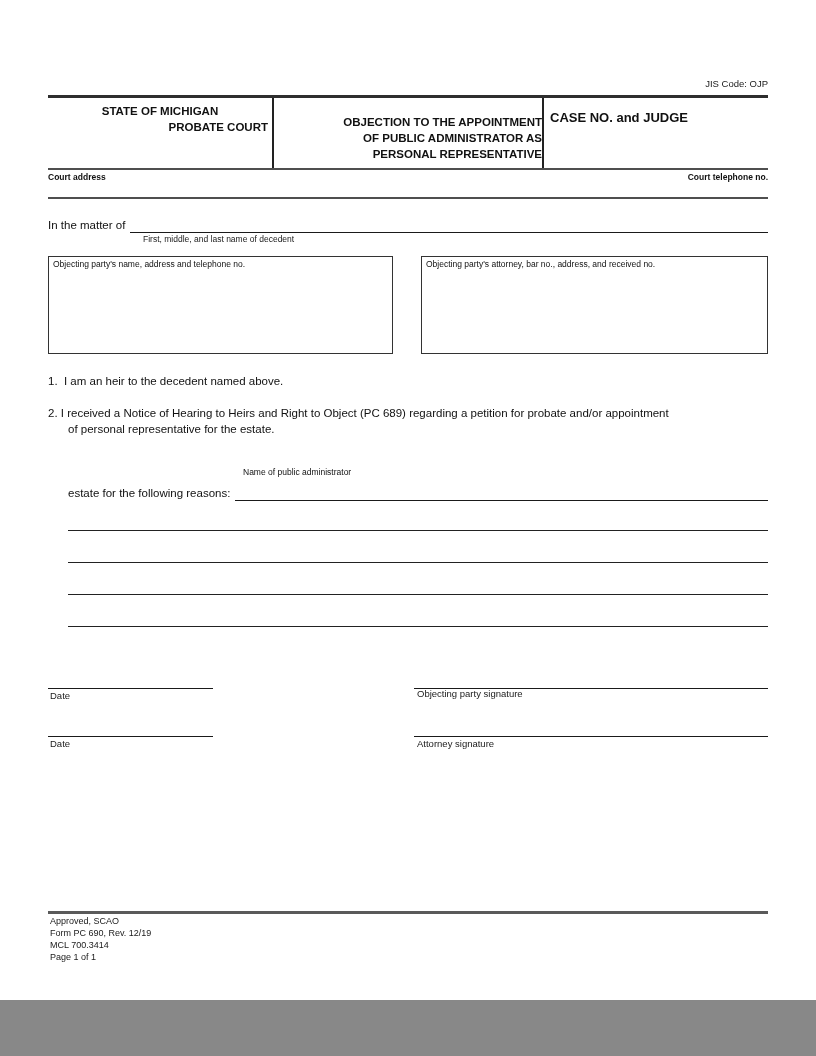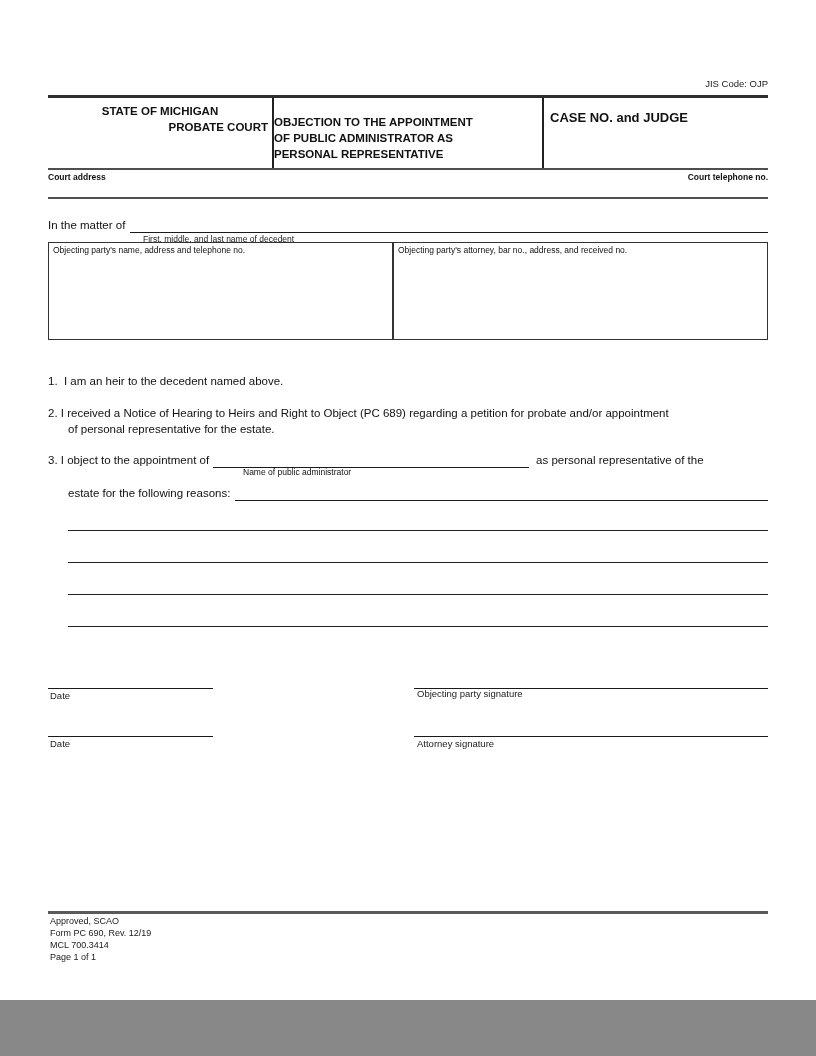--- a/index.html
+++ b/index.html
@@ -14,34 +14,34 @@
   
   .jis { top:78px; right:48px; font-size:9.5px; color:#1a1a1a; }
 
   
   .hdr { left:48px; top:95px; width:720px; }
   .hdr-cells { display:flex; border-top:3px solid #2e2e2e; border-bottom:2px solid #4f4f4f; height:75px; }
   .cell-left { width:224px; padding-top:5px; font-weight:bold; font-size:11.5px; line-height:16px; }
   .cell-left .c { text-align:center; }
   .cell-left .r { text-align:right; padding-right:4px; }
   .cell-mid { width:272px; border-left:2px solid #222; border-right:2px solid #222;
-              text-align:left; font-weight:bold; font-size:11.5px; line-height:16px; padding-top:16px; }
+              text-align:right; font-weight:bold; font-size:11.5px; line-height:16px; padding-top:16px; }
   .cell-right { flex:1; padding:12px 6px; font-weight:bold; font-size:13px; }
   .court-row { display:flex; justify-content:space-between; height:29px;
                border-bottom:2px solid #4f4f4f; font-weight:bold; font-size:8.5px; padding-top:2px;gap:12px; }
 
   
   .matter-row { left:48px; top:218px; width:720px; display:flex; font-size:11.5px; line-height:15px; }
   .matter-row .lead { white-space:nowrap; padding-right:5px; }
   .fill { border-bottom:1.5px solid #1a1a1a; }
   .matter-row .fill { flex:1; }
   .matter-hint { left:143px; top:234px; font-size:8.5px; color:#1a1a1a; }
 
   
-  .boxes { left:48px; top:242px; width:720px; display:flex; }
+  .boxes { left:48px; top:256px; width:720px; display:flex; gap:28px; }
   .pbox { height:98px; border:1.5px solid #333; font-size:8.5px; padding:2px 4px; background:#fff; }
   .pbox.left { width:345px; }
   .pbox.right { flex:1; }
 
   
   .item { left:48px; width:720px; font-size:11.5px; line-height:15px; }
   .i1 { top:374px; white-space:pre-wrap; }
   .i2 { top:406px; padding-left:20px; }
   .i2 .l1 { text-indent:-20px; white-space:nowrap; margin-bottom:1px; }
   .i3row { top:453px; display:flex; }
@@ -109,25 +109,20 @@
     </div>
   </div>
 
   <div class="abs item i1">1.  I am an heir to the decedent named above.</div>
 
   <div class="abs item i2">
     <div class="l1">2. I received a Notice of Hearing to Heirs and Right to Object (PC 689) regarding a petition for probate and/or appointment</div>
     <div class="l2">of personal representative for the estate.</div>
   </div>
 
-  <div class="abs item i3row">
-    <span class="pre">3. I object to the appointment of</span>
-    <span class="fill namefill"></span>
-    <span class="suf">as personal representative of the</span>
-  </div>
   <div class="abs name-hint">Name of public administrator</div>
 
   <div class="abs reasons">
     <span class="lead">estate for the following reasons:</span>
     <span class="fill"></span>
   </div>
 
   <div class="abs rline" style="top:530px;"></div>
   <div class="abs rline" style="top:562px;"></div>
   <div class="abs rline" style="top:594px;"></div>

